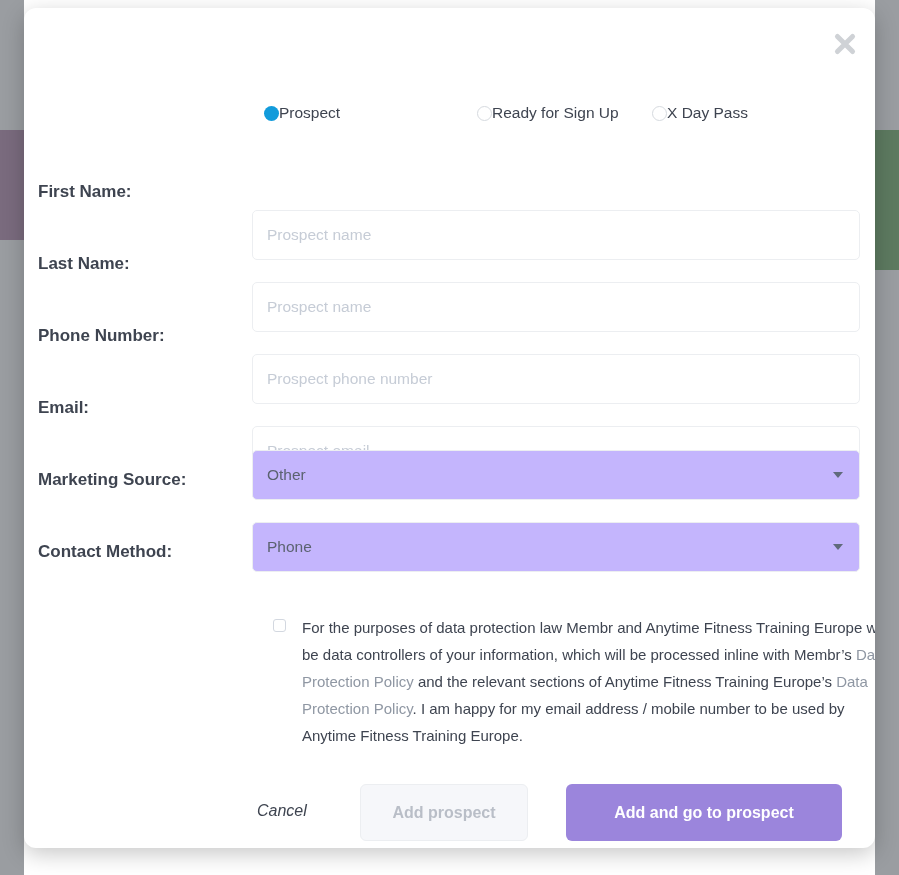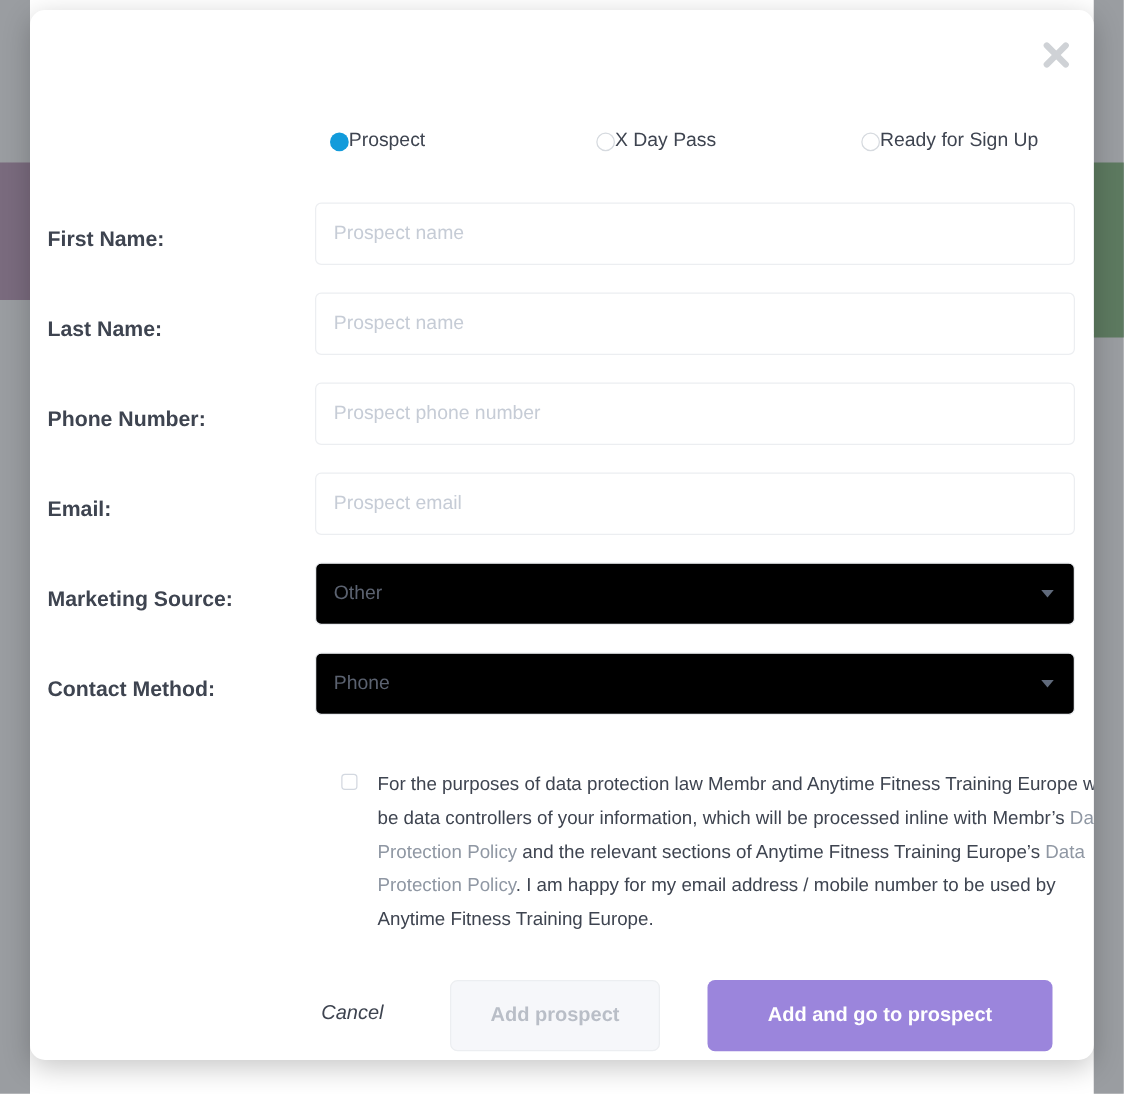--- a/index.html
+++ b/index.html
@@ -169,31 +169,32 @@
     width: 100%;
     height: 50px;
     padding: 0 14px;
     font-family: "Liberation Sans", sans-serif;
     font-size: 15.5px;
     color: #3e4450;
     background: #ffffff;
     border: 1px solid #eceef1;
     border-radius: 5px;
     outline: none;
+    margin-top: 48px;
   }
   .text-input::placeholder {
     color: #c6ccd6;
   }
 
   .select-box {
     position: relative;
     box-sizing: border-box;
     width: 100%;
     height: 50px;
-    background: #000000;
+    background: #c4b5fd;
     border: 1px solid #eceef1;
     border-radius: 5px;
     display: flex;
     align-items: center;
     cursor: pointer;
   }
   .select-value {
     padding-left: 14px;
     font-size: 15.5px;
     color: #5b6270;
@@ -316,27 +317,27 @@
         <path d="M5 5 L19 19 M19 5 L5 19" stroke="currentColor" stroke-width="4.6" stroke-linecap="round"></path>
       </svg>
     </button>
   </div>
 
   <div class="radio-row">
     <div class="radio-option opt0">
       <span class="radio-mark checked"></span>
       <span class="radio-label">Prospect</span>
     </div>
+    <div class="radio-option opt2">
+      <span class="radio-mark"></span>
+      <span class="radio-label">Ready for Sign Up</span>
+    </div>
     <div class="radio-option opt1">
       <span class="radio-mark"></span>
       <span class="radio-label">X Day Pass</span>
-    </div>
-    <div class="radio-option opt2">
-      <span class="radio-mark"></span>
-      <span class="radio-label">Ready for Sign Up</span>
     </div>
   </div>
 
   <div class="form">
 
     <div class="form-row">
       <div class="form-label">First Name:</div>
       <div class="field-wrap">
         <input class="text-input" type="text" placeholder="Prospect name" style="">
       </div>

